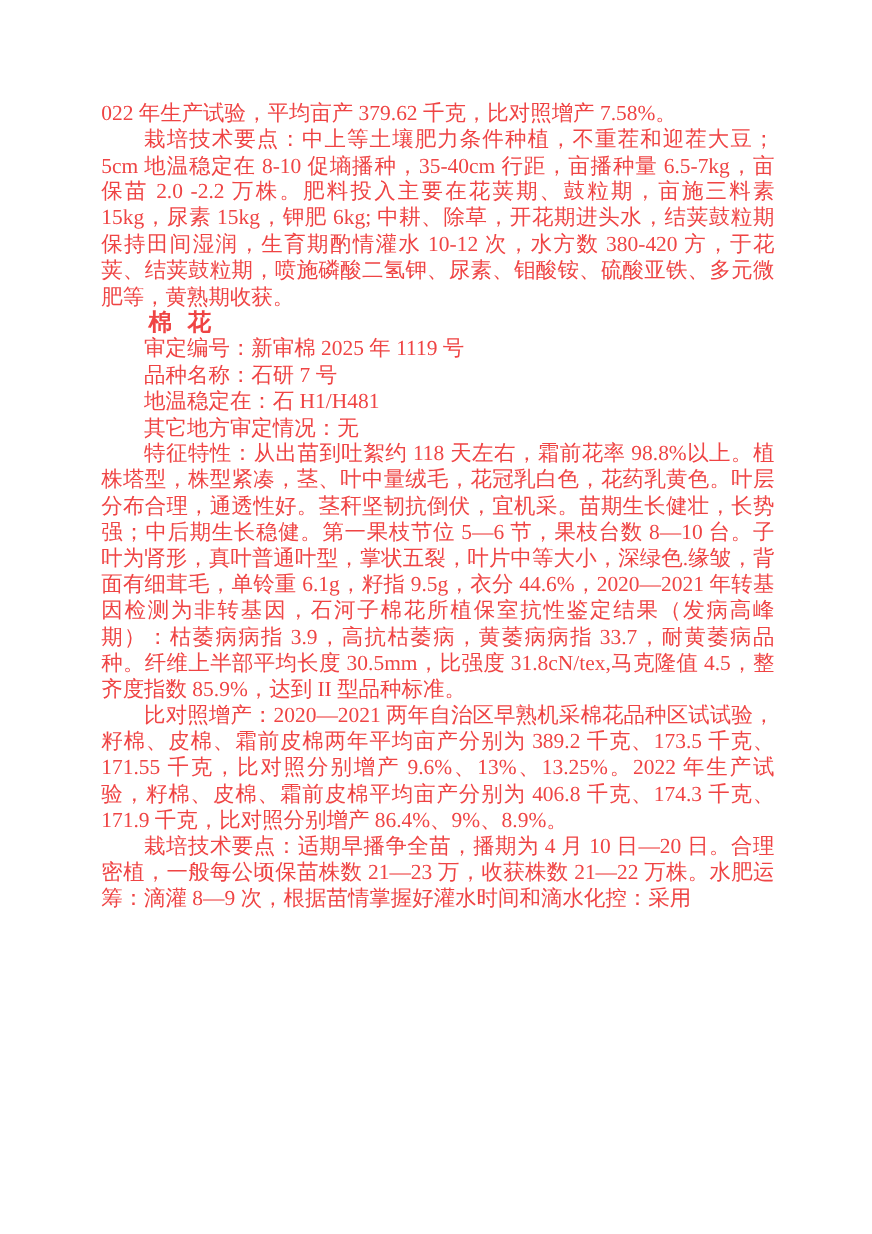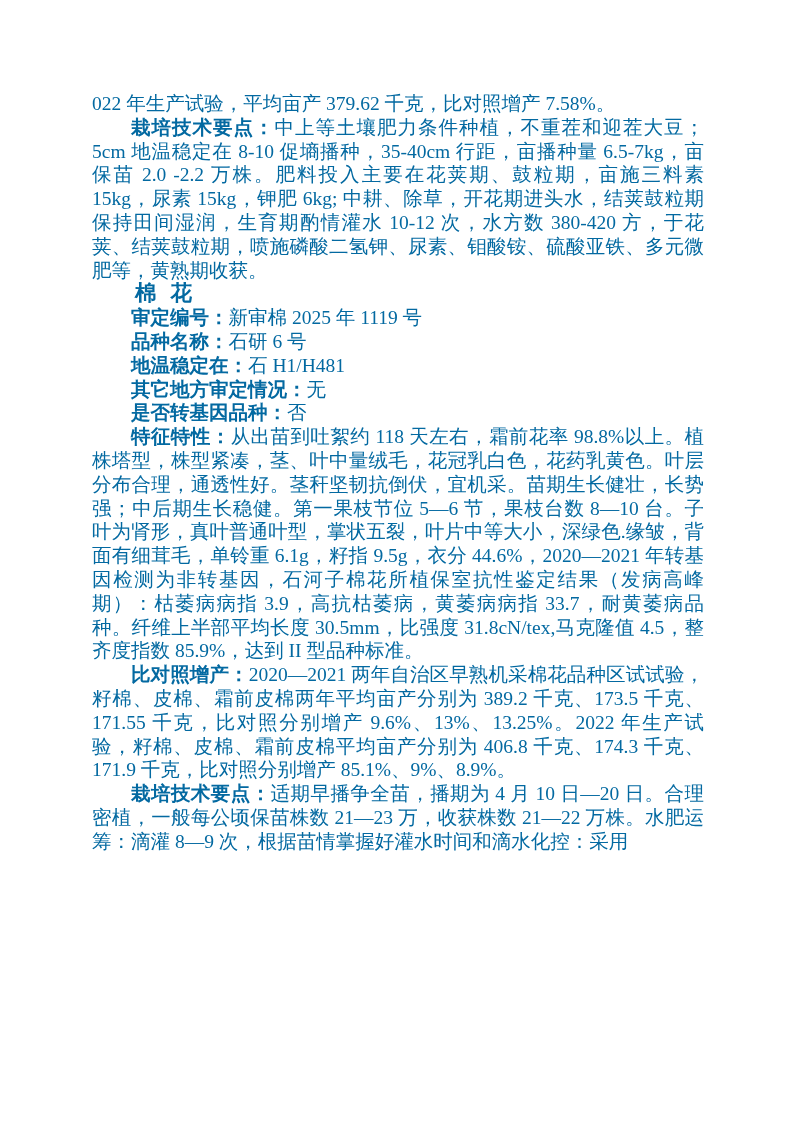--- a/index.html
+++ b/index.html
@@ -2,34 +2,34 @@
 <html><head>
 <meta charset="utf-8">
 <style>
   html,body{margin:0;padding:0;background:#ffffff;}
   .page{
     position:relative;
     width:793px;height:852px;
     background:#fff;
     overflow:hidden;
     font-family:"Liberation Serif","DejaVu Serif",serif;
-    color:#0369a1;
+    color:#ef4444;
   }
   .content{
     position:absolute;
     left:92px;top:92px;width:612px;
     font-size:19.5px;
     line-height:23.8px;
     text-align:justify;
     text-justify:inter-ideograph;
   }
   .content p{margin:0;text-indent:2em;}
   .content p.no-indent{text-indent:0;}
   .lbl{
-    font-weight:700;
+    font-weight:400;
     font-family:"Liberation Sans","DejaVu Sans",sans-serif;
   }
   .section-heading{
     margin:26px 0 40px 0;
     text-indent:0;
     font-size:21.5px;
     font-weight:700;
     letter-spacing:4px;
     font-family:"Liberation Sans","DejaVu Sans",sans-serif;
   }
@@ -51,32 +51,31 @@
     <p class="no-indent"><span>022 年生产试验，平均亩产 379.62 千克，比对照增产 7.58%。</span></p>
 
     <p><span class="lbl">栽培技术要点：</span><span>中上等土壤肥力条件种植，不重茬和迎茬大豆；5cm 地温稳定在 8-10 促墒播种，35-40cm 行距，亩播种量 6.5-7kg，亩保苗 2.0 -2.2 万株。肥料投入主要在花荚期、鼓粒期，亩施三料素 15kg，尿素 15kg，钾肥 6kg; 中耕、除草，开花期进头水，结荚鼓粒期保持田间湿润，生育期酌情灌水 10-12 次，水方数 380-420 方，于花荚、结荚鼓粒期，喷施磷酸二氢钾、尿素、钼酸铵、硫酸亚铁、多元微肥等，黄熟期收获。</span></p>
 
 
 
     <p class="section-heading">棉 花</p>
 
     <p><span class="lbl">审定编号：</span><span>新审棉 2025 年 1119 号</span></p>
 
-    <p><span class="lbl">品种名称：</span><span>石研 6 号</span></p>
+    <p><span class="lbl">品种名称：</span><span>石研 7 号</span></p>
 
 
 
     <p><span class="lbl">地温稳定在：</span><span>石 H1/H481</span></p>
 
     <p><span class="lbl">其它地方审定情况：</span><span>无</span></p>
 
-    <p><span class="lbl">是否转基因品种：</span><span>否</span></p>
 
     <p><span class="lbl">特征特性：</span><span>从出苗到吐絮约 118 天左右，霜前花率 98.8%以上。植株塔型，株型紧凑，茎、叶中量绒毛，花冠乳白色，花药乳黄色。叶层分布合理，通透性好。茎秆坚韧抗倒伏，宜机采。苗期生长健壮，长势强；中后期生长稳健。第一果枝节位 5—6 节，果枝台数 8—10 台。子叶为肾形，真叶普通叶型，掌状五裂，叶片中等大小，深绿色.缘皱，背面有细茸毛，单铃重 6.1g，籽指 9.5g，衣分 44.6%，2020—2021 年转基因检测为非转基因，石河子棉花所植保室抗性鉴定结果（发病高峰期）：枯萎病病指 3.9，高抗枯萎病，黄萎病病指 33.7，耐黄萎病品种。纤维上半部平均长度 30.5mm，比强度 31.8cN/tex,马克隆值 4.5，整齐度指数 85.9%，达到 II 型品种标准。</span></p>
 
-    <p><span class="lbl">比对照增产：</span><span>2020—2021 两年自治区早熟机采棉花品种区试试验，籽棉、皮棉、霜前皮棉两年平均亩产分别为 389.2 千克、173.5 千克、171.55 千克，比对照分别增产 9.6%、13%、13.25%。2022 年生产试验，籽棉、皮棉、霜前皮棉平均亩产分别为 406.8 千克、174.3 千克、171.9 千克，比对照分别增产 85.1%、9%、8.9%。</span></p>
+    <p><span class="lbl">比对照增产：</span><span>2020—2021 两年自治区早熟机采棉花品种区试试验，籽棉、皮棉、霜前皮棉两年平均亩产分别为 389.2 千克、173.5 千克、171.55 千克，比对照分别增产 9.6%、13%、13.25%。2022 年生产试验，籽棉、皮棉、霜前皮棉平均亩产分别为 406.8 千克、174.3 千克、171.9 千克，比对照分别增产 86.4%、9%、8.9%。</span></p>
 
     <p><span class="lbl">栽培技术要点：</span><span>适期早播争全苗，播期为 4 月 10 日—20 日。合理密植，一般每公顷保苗株数 21—23 万，收获株数 21—22 万株。水肥运筹：滴灌 8—9 次，根据苗情掌握好灌水时间和滴水化控：采用</span></p>
 
   </div>
 
   <div class="pageno">- 119 -</div>
 </div>
 
 </body></html>

